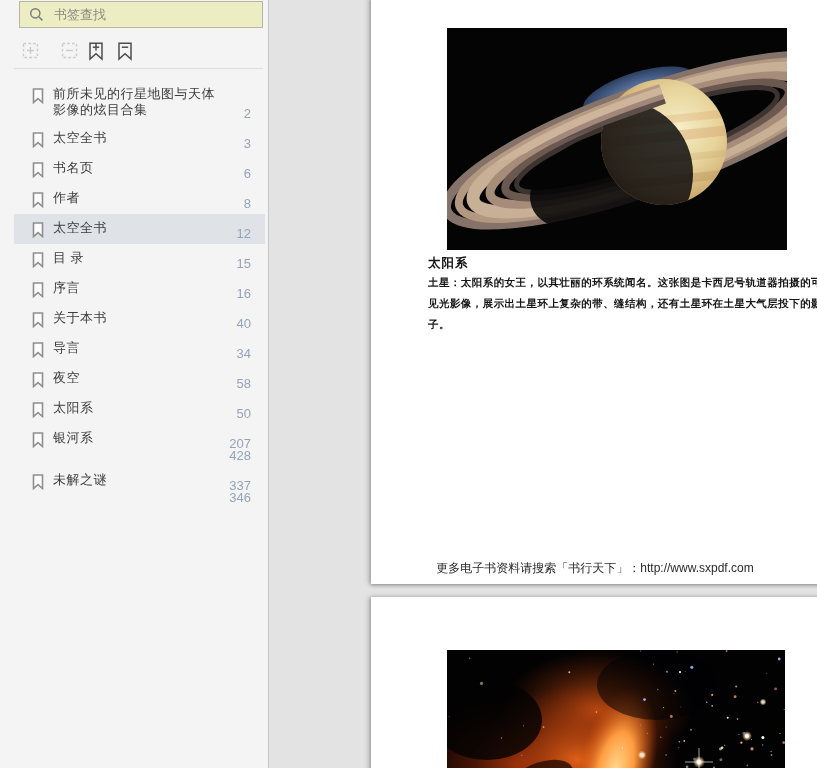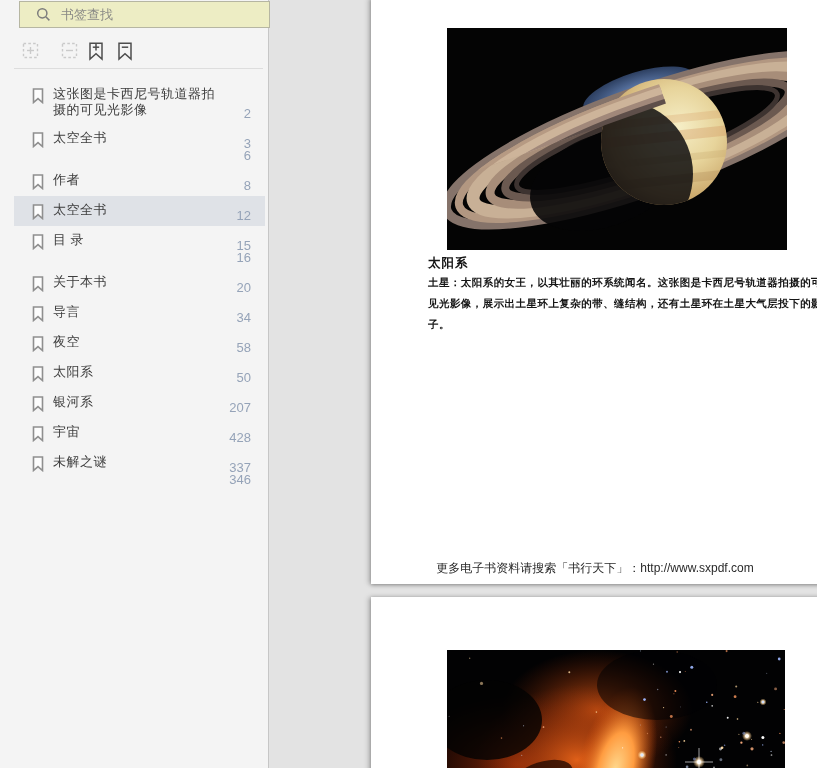--- a/index.html
+++ b/index.html
@@ -9,21 +9,21 @@
     font-family:"Liberation Sans","DejaVu Sans",sans-serif;
   }
   
   .sidebar{
     position:absolute;left:0;top:0;width:268px;height:768px;
     background:#f4f4f4;border-right:1px solid #c6c6c6;z-index:5;
   }
   .search-box{
     position:absolute;left:19px;top:1px;width:233px;height:25px;
     background:#ededc4;border:1px solid #b6b6a2;
-    display:flex;align-items:center;padding-left:16px;gap:8px;
+    display:flex;align-items:center;padding-left:9px;gap:8px;
   }
   .search-box svg{flex:0 0 auto;}
   .search-input{
     border:none;background:transparent;outline:none;
     font-size:13px;color:#555;width:170px;
     font-family:"Liberation Sans","DejaVu Sans",sans-serif;
   }
   .search-input::placeholder{color:#8a8a86;opacity:1;}
   .toolbar{position:absolute;left:21px;top:42px;height:20px;display:flex;align-items:center;}
   .tb-btn{width:18px;height:20px;padding:0;border:none;background:transparent;cursor:pointer;}
@@ -118,34 +118,40 @@
 
   <div class="list-divider"></div>
 
   <ul class="bm-list">
 
     <li class="bm-item">
       <div class="bm-row">
         <svg class="bm-flag" width="12" height="16" viewBox="0 0 12 16">
             <path d="M1.5 1 H10.5 V14.5 L6 10.6 L1.5 14.5 Z" fill="#fdfdfd" stroke="#8f8f8f" stroke-width="1.6"></path>
           </svg>
-        <span class="bm-label">这张图是卡西尼号轨道器拍摄的可见光影像</span>
+        <span class="bm-label">前所未见的行星地图与天体影像的炫目合集</span>
       </div>
       <span class="bm-page">2</span>
     </li>
     <li class="bm-item">
       <div class="bm-row">
         <svg class="bm-flag" width="12" height="16" viewBox="0 0 12 16">
             <path d="M1.5 1 H10.5 V14.5 L6 10.6 L1.5 14.5 Z" fill="#fdfdfd" stroke="#8f8f8f" stroke-width="1.6"></path>
           </svg>
         <span class="bm-label">太空全书</span>
       </div>
       <span class="bm-page">3</span>
     </li>
     <li class="bm-item">
+      <div class="bm-row">
+        <svg class="bm-flag" width="12" height="16" viewBox="0 0 12 16">
+            <path d="M1.5 1 H10.5 V14.5 L6 10.6 L1.5 14.5 Z" fill="#fdfdfd" stroke="#8f8f8f" stroke-width="1.6"></path>
+          </svg>
+        <span class="bm-label">书名页</span>
+      </div>
       <span class="bm-page">6</span>
     </li>
     <li class="bm-item">
       <div class="bm-row">
         <svg class="bm-flag" width="12" height="16" viewBox="0 0 12 16">
             <path d="M1.5 1 H10.5 V14.5 L6 10.6 L1.5 14.5 Z" fill="#fdfdfd" stroke="#8f8f8f" stroke-width="1.6"></path>
           </svg>
         <span class="bm-label">作者</span>
       </div>
       <span class="bm-page">8</span>
@@ -162,30 +168,36 @@
     <li class="bm-item">
       <div class="bm-row">
         <svg class="bm-flag" width="12" height="16" viewBox="0 0 12 16">
             <path d="M1.5 1 H10.5 V14.5 L6 10.6 L1.5 14.5 Z" fill="#fdfdfd" stroke="#8f8f8f" stroke-width="1.6"></path>
           </svg>
         <span class="bm-label">目 录</span>
       </div>
       <span class="bm-page">15</span>
     </li>
     <li class="bm-item">
+      <div class="bm-row">
+        <svg class="bm-flag" width="12" height="16" viewBox="0 0 12 16">
+            <path d="M1.5 1 H10.5 V14.5 L6 10.6 L1.5 14.5 Z" fill="#fdfdfd" stroke="#8f8f8f" stroke-width="1.6"></path>
+          </svg>
+        <span class="bm-label">序言</span>
+      </div>
       <span class="bm-page">16</span>
     </li>
     <li class="bm-item">
       <div class="bm-row">
         <svg class="bm-flag" width="12" height="16" viewBox="0 0 12 16">
             <path d="M1.5 1 H10.5 V14.5 L6 10.6 L1.5 14.5 Z" fill="#fdfdfd" stroke="#8f8f8f" stroke-width="1.6"></path>
           </svg>
         <span class="bm-label">关于本书</span>
       </div>
-      <span class="bm-page">20</span>
+      <span class="bm-page">40</span>
     </li>
     <li class="bm-item">
       <div class="bm-row">
         <svg class="bm-flag" width="12" height="16" viewBox="0 0 12 16">
             <path d="M1.5 1 H10.5 V14.5 L6 10.6 L1.5 14.5 Z" fill="#fdfdfd" stroke="#8f8f8f" stroke-width="1.6"></path>
           </svg>
         <span class="bm-label">导言</span>
       </div>
       <span class="bm-page">34</span>
     </li>
@@ -210,26 +222,20 @@
     <li class="bm-item">
       <div class="bm-row">
         <svg class="bm-flag" width="12" height="16" viewBox="0 0 12 16">
             <path d="M1.5 1 H10.5 V14.5 L6 10.6 L1.5 14.5 Z" fill="#fdfdfd" stroke="#8f8f8f" stroke-width="1.6"></path>
           </svg>
         <span class="bm-label">银河系</span>
       </div>
       <span class="bm-page">207</span>
     </li>
     <li class="bm-item">
-      <div class="bm-row">
-        <svg class="bm-flag" width="12" height="16" viewBox="0 0 12 16">
-            <path d="M1.5 1 H10.5 V14.5 L6 10.6 L1.5 14.5 Z" fill="#fdfdfd" stroke="#8f8f8f" stroke-width="1.6"></path>
-          </svg>
-        <span class="bm-label">宇宙</span>
-      </div>
       <span class="bm-page">428</span>
     </li>
     <li class="bm-item">
       <div class="bm-row">
         <svg class="bm-flag" width="12" height="16" viewBox="0 0 12 16">
             <path d="M1.5 1 H10.5 V14.5 L6 10.6 L1.5 14.5 Z" fill="#fdfdfd" stroke="#8f8f8f" stroke-width="1.6"></path>
           </svg>
         <span class="bm-label">未解之谜</span>
       </div>
       <span class="bm-page">337</span>

